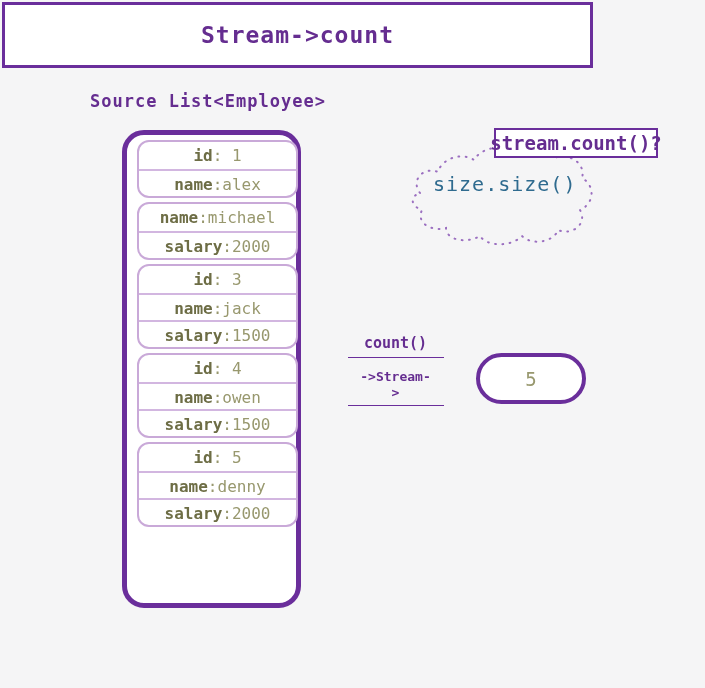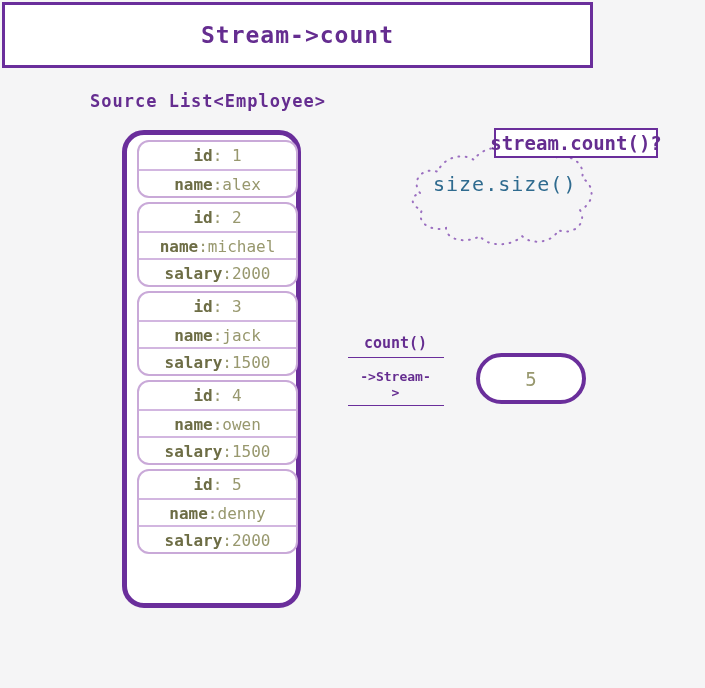--- a/index.html
+++ b/index.html
@@ -157,21 +157,20 @@
 <div class="source-label">Source List&lt;Employee&gt;</div>
 
 <div class="list-container">
 
   <div class="emp-card">
     <div class="emp-row"><span class="lbl">id</span><span class="val">: 1</span></div>
     <div class="emp-row"><span class="lbl">name</span><span class="val">:alex</span></div>
   </div>
 
   <div class="emp-card">
-    <div class="emp-row"><span class="lbl">id</span><span class="val">: 2</span></div>
     <div class="emp-row"><span class="lbl">name</span><span class="val">:michael</span></div>
     <div class="emp-row"><span class="lbl">salary</span><span class="val">:2000</span></div>
   </div>
 
   <div class="emp-card">
     <div class="emp-row"><span class="lbl">id</span><span class="val">: 3</span></div>
     <div class="emp-row"><span class="lbl">name</span><span class="val">:jack</span></div>
     <div class="emp-row"><span class="lbl">salary</span><span class="val">:1500</span></div>
   </div>
 

